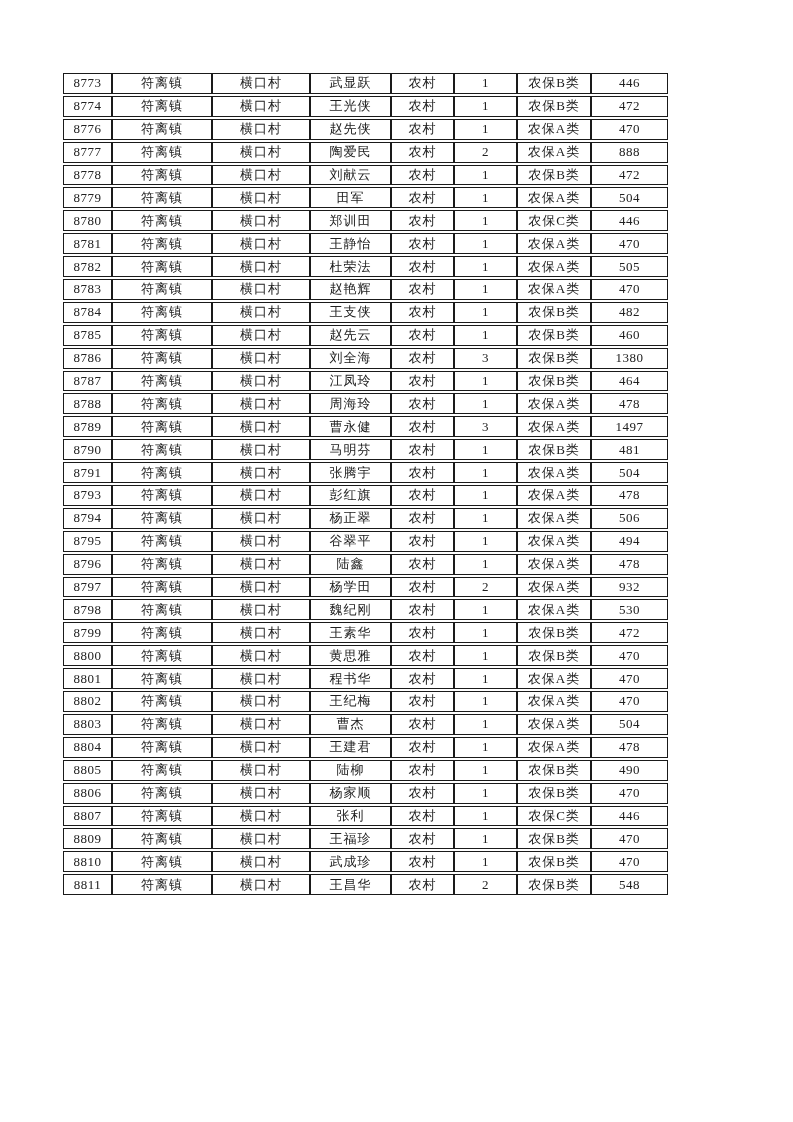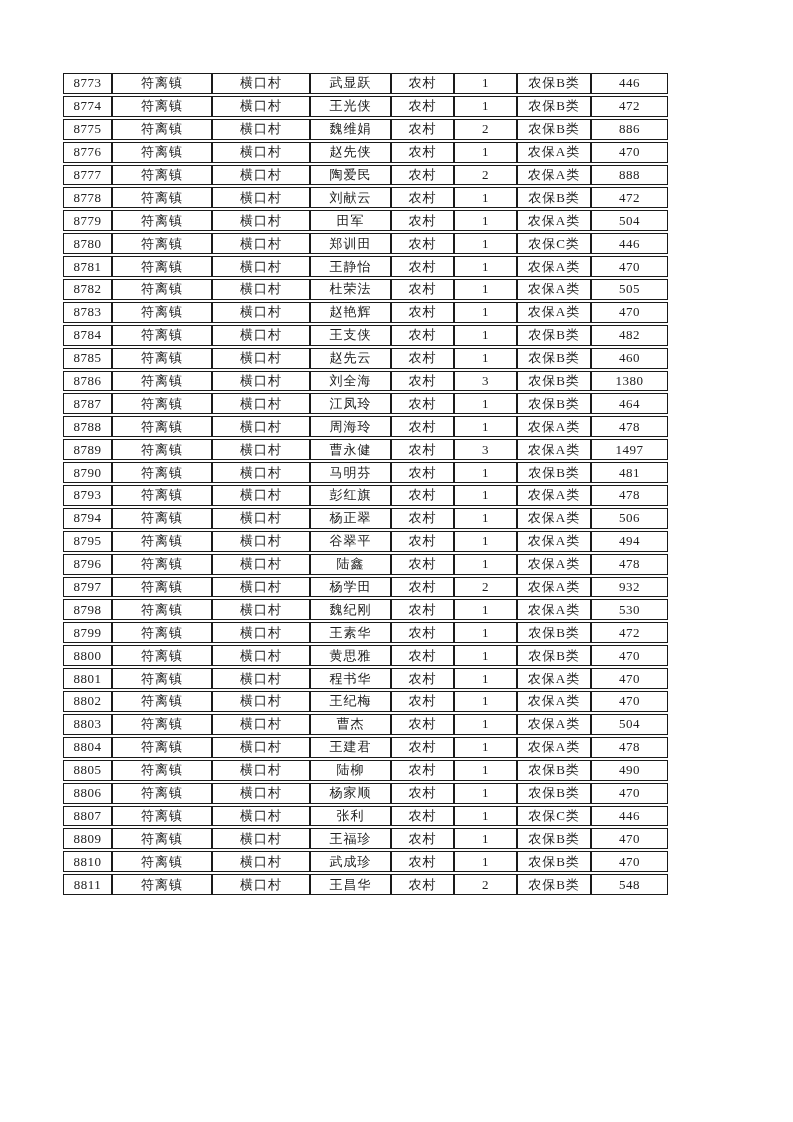--- a/index.html
+++ b/index.html
@@ -69,30 +69,20 @@
     <td class="num">8774</td>
     <td>符离镇</td>
     <td>横口村</td>
     <td>王光侠</td>
     <td>农村</td>
     <td class="num">1</td>
     <td>农保B类</td>
     <td class="num">472</td>
   </tr>
         <tr>
-    <td class="num">8775</td>
-    <td>符离镇</td>
-    <td>横口村</td>
-    <td>魏维娟</td>
-    <td>农村</td>
-    <td class="num">2</td>
-    <td>农保B类</td>
-    <td class="num">886</td>
-  </tr>
-        <tr>
     <td class="num">8776</td>
     <td>符离镇</td>
     <td>横口村</td>
     <td>赵先侠</td>
     <td>农村</td>
     <td class="num">1</td>
     <td>农保A类</td>
     <td class="num">470</td>
   </tr>
         <tr>
@@ -227,20 +217,30 @@
   </tr>
         <tr>
     <td class="num">8790</td>
     <td>符离镇</td>
     <td>横口村</td>
     <td>马明芬</td>
     <td>农村</td>
     <td class="num">1</td>
     <td>农保B类</td>
     <td class="num">481</td>
+  </tr>
+        <tr>
+    <td class="num">8791</td>
+    <td>符离镇</td>
+    <td>横口村</td>
+    <td>张腾宇</td>
+    <td>农村</td>
+    <td class="num">1</td>
+    <td>农保A类</td>
+    <td class="num">504</td>
   </tr>
         <tr>
     <td class="num">8793</td>
     <td>符离镇</td>
     <td>横口村</td>
     <td>彭红旗</td>
     <td>农村</td>
     <td class="num">1</td>
     <td>农保A类</td>
     <td class="num">478</td>

